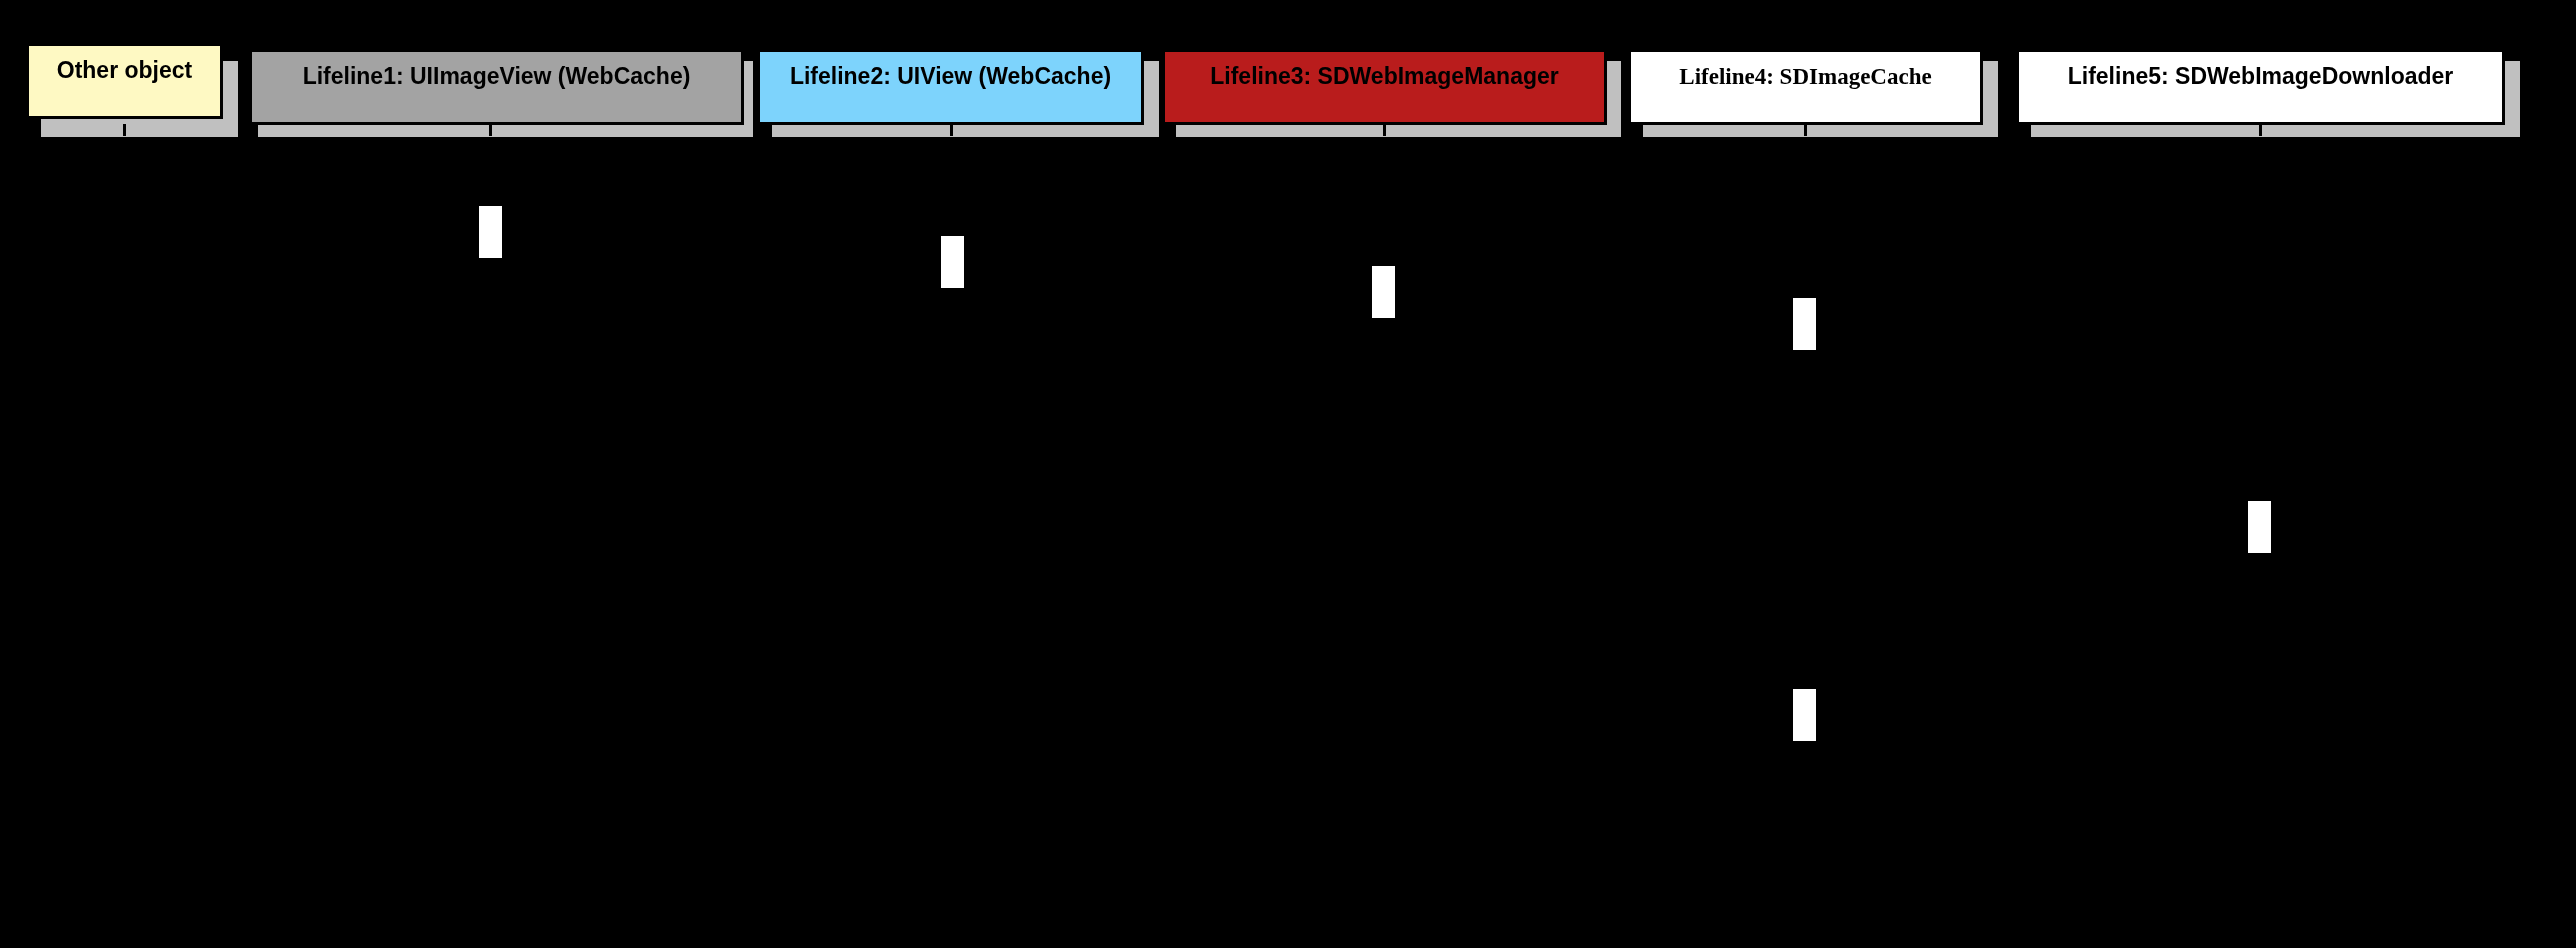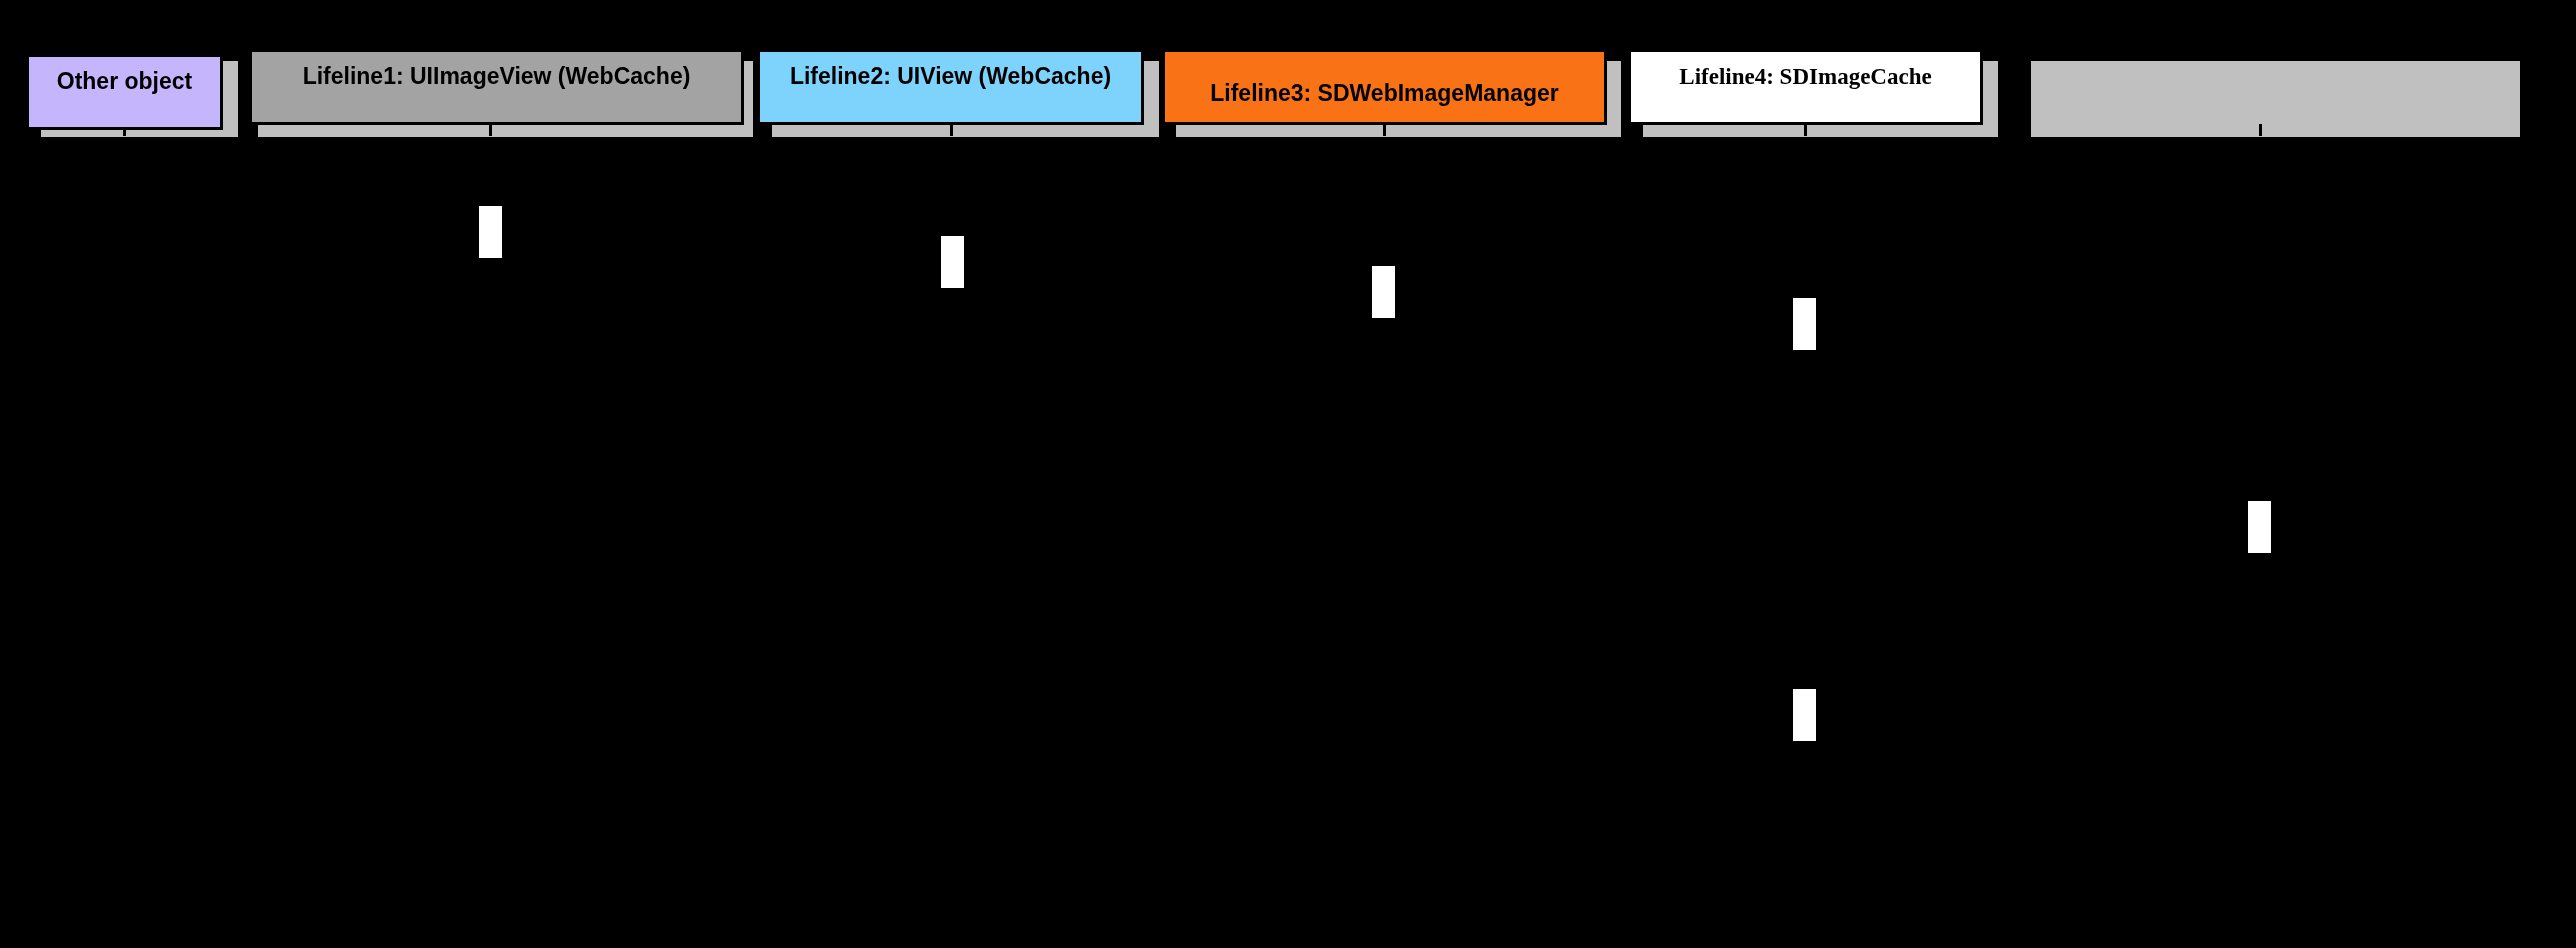--- a/index.html
+++ b/index.html
@@ -49,45 +49,48 @@
     background: #ffffff;
     z-index: 2;
   }
 </style>
 </head>
 <body>
 
 <div class="canvas">
     <div class="head-shadow" style="left: 41px; top: 61px; width: 197px; height: 76px; background: rgb(192, 192, 192);"></div>
     <div class="lifeline-tick" style="left: 123px; top: 124px; height: 11.7px;"></div>
-    <div class="head-box" style="left: 26px; top: 54px; width: 197px; height: 76px; background: #c4b5fd; border-color: rgb(0, 0, 0);">
+    <div class="head-box" style="left: 26px; top: 43px; width: 197px; height: 76px; background: #fef9c3; border-color: rgb(0, 0, 0);">
       <span class="head-label" style="color: rgb(0, 0, 0);">Other object</span>
     </div>
     <div class="head-shadow" style="left: 258px; top: 61px; width: 495px; height: 76px; background: rgb(192, 192, 192);"></div>
     <div class="lifeline-tick" style="left: 489px; top: 124px; height: 11.7px;"></div>
     <div class="head-box" style="left: 249px; top: 49px; width: 495px; height: 76px; background: #a3a3a3; border-color: rgb(0, 0, 0);">
       <span class="head-label" style="color: rgb(0, 0, 0);">Lifeline1: UIImageView (WebCache)</span>
     </div>
     <div class="head-shadow" style="left: 772px; top: 61px; width: 387px; height: 76px; background: rgb(192, 192, 192);"></div>
     <div class="lifeline-tick" style="left: 950px; top: 124px; height: 11.7px;"></div>
     <div class="head-box" style="left: 757px; top: 49px; width: 387px; height: 76px; background: #7dd3fc; border-color: rgb(0, 0, 0);">
       <span class="head-label" style="color: rgb(0, 0, 0);">Lifeline2: UIView (WebCache)</span>
     </div>
     <div class="head-shadow" style="left: 1176px; top: 61px; width: 445px; height: 76px; background: rgb(192, 192, 192);"></div>
     <div class="lifeline-tick" style="left: 1383px; top: 124px; height: 11.7px;"></div>
-    <div class="head-box" style="left: 1162px; top: 49px; width: 445px; height: 76px; background: #f97316; border-color: rgb(0, 0, 0); align-items: center;">
+    <div class="head-box" style="left: 1162px; top: 49px; width: 445px; height: 76px; background: #b91c1c; border-color: rgb(0, 0, 0);">
       <span class="head-label" style="color: rgb(0, 0, 0);">Lifeline3: SDWebImageManager</span>
     </div>
     <div class="head-shadow" style="left: 1643px; top: 61px; width: 355px; height: 76px; background: rgb(192, 192, 192);"></div>
     <div class="lifeline-tick" style="left: 1804px; top: 124px; height: 11.7px;"></div>
     <div class="head-box" style="left: 1628px; top: 49px; width: 355px; height: 76px; background: rgb(255, 255, 255); border-color: rgb(0, 0, 0);">
       <span class="head-label" style="color: rgb(0, 0, 0); font-family: Liberation Serif, serif;">Lifeline4: SDImageCache</span>
     </div>
     <div class="head-shadow" style="left: 2031px; top: 61px; width: 489px; height: 76px; background: rgb(192, 192, 192);"></div>
     <div class="lifeline-tick" style="left: 2259px; top: 124px; height: 11.7px;"></div>
+    <div class="head-box" style="left: 2016px; top: 49px; width: 489px; height: 76px; background: rgb(255, 255, 255); border-color: rgb(0, 0, 0);">
+      <span class="head-label" style="color: rgb(0, 0, 0);">Lifeline5: SDWebImageDownloader</span>
+    </div>
     <div class="activation" style="left: 479px; top: 206px; width: 23px; height: 52px; background: rgb(255, 255, 255);"></div>
     <div class="activation" style="left: 941px; top: 236px; width: 23px; height: 52px; background: rgb(255, 255, 255);"></div>
     <div class="activation" style="left: 1372px; top: 266px; width: 23px; height: 52px; background: rgb(255, 255, 255);"></div>
     <div class="activation" style="left: 1793px; top: 298px; width: 23px; height: 52px; background: rgb(255, 255, 255);"></div>
     <div class="activation" style="left: 2248px; top: 501px; width: 23px; height: 52px; background: rgb(255, 255, 255);"></div>
     <div class="activation" style="left: 1793px; top: 689px; width: 23px; height: 52px; background: rgb(255, 255, 255);"></div>
   </div>
 
 
 </body></html>

